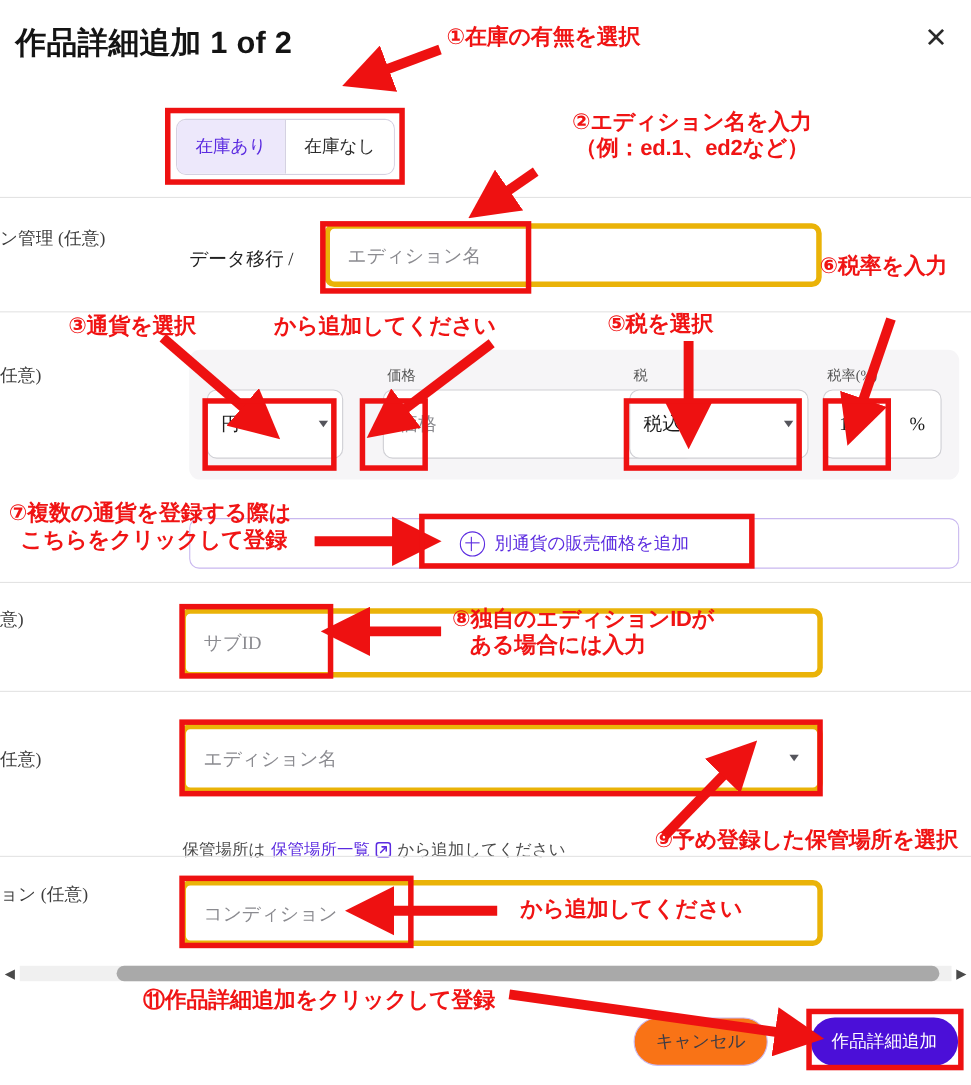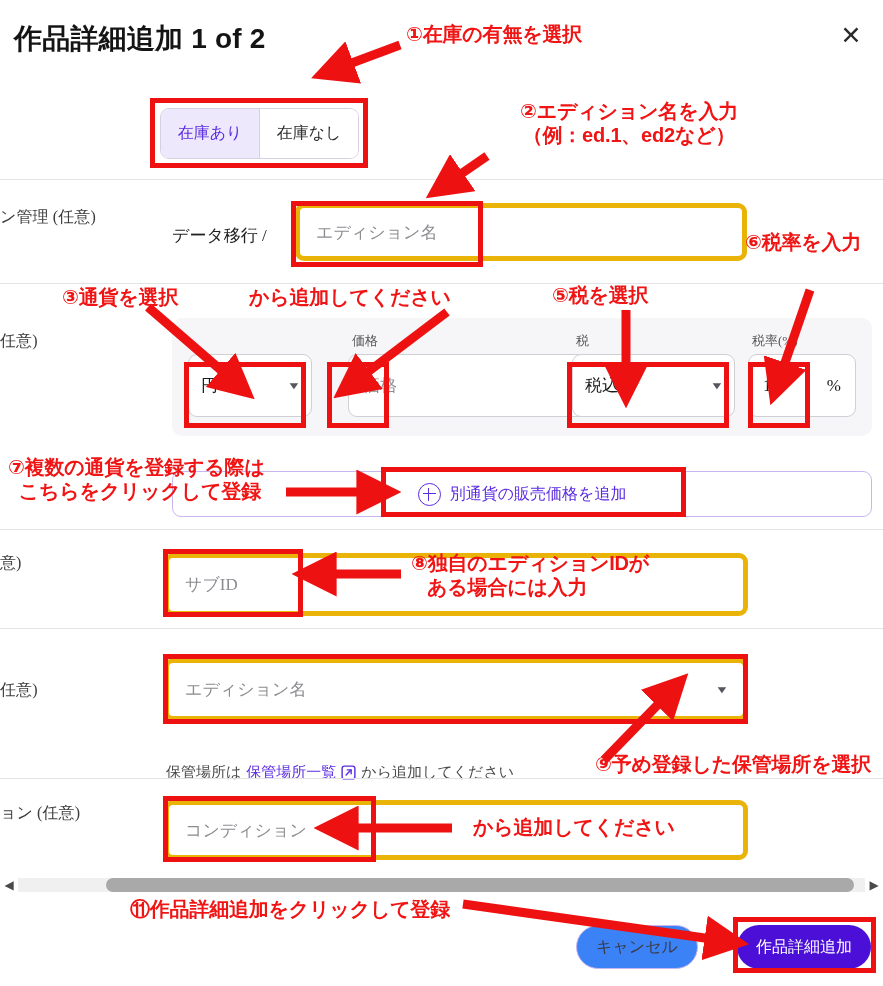--- a/index.html
+++ b/index.html
@@ -355,21 +355,21 @@
     justify-content: center;
     cursor: pointer;
     font-family: inherit;
   }
   .btn-cancel {
     left: 576px;
     top: 28px;
     width: 122px;
     height: 44px;
     border: 1px solid #c9b8ef;
-    background: #3b82f6;
+    background: #f97316;
     color: #3b3b46;
   }
   .btn-primary {
     left: 737px;
     top: 28px;
     width: 134px;
     height: 44px;
     border: none;
     background: #4b0fd8;
     color: #fff;

